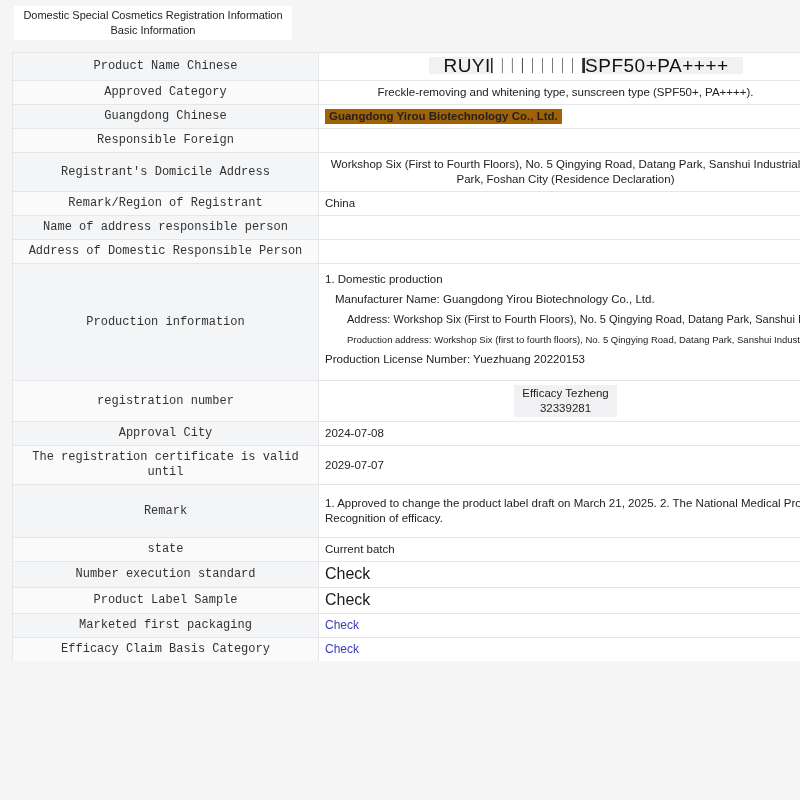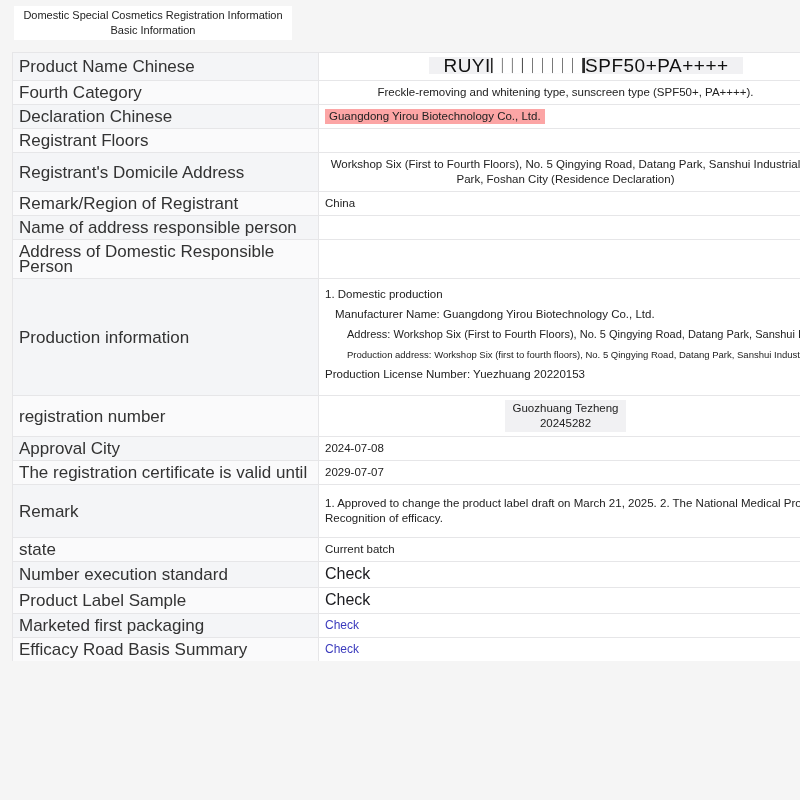--- a/index.html
+++ b/index.html
@@ -36,26 +36,27 @@
     table-layout: fixed;
     background: #ffffff;
   }
   table.info td {
     border: 1px solid #e6e6e8;
     vertical-align: middle;
     padding: 4px 6px;
   }
   td.label {
     width: 300px;
-    text-align: left;
+    text-align: center;
     padding-right: 10px;
-    font-size: 17px;
+    font-size: 12px;
     color: #333;
     background: #fafafb;
     line-height: 15px;
+    font-family: Liberation Mono, monospace;
   }
   td.value {
     font-size: 11.5px;
     color: #222;
     line-height: 15px;
     background: #ffffff;
   }
   .row-alt td.label { background: #f4f5f7; }
   .row-alt td.value { background: #ffffff; }
 
@@ -102,23 +103,24 @@
   .prod-indent-2 { padding-left: 22px; font-size: 11px; }
   .prod-indent-3 { padding-left: 22px; font-size: 9.5px; }
   .reg-num-hl {
     display: inline-block;
     background: #f1f1f3;
     padding: 1px 8px;
   }
   .remark-text { font-size: 10px; line-height: 15px; white-space: nowrap; }
   .nowrap { white-space: nowrap; }
   .pill-bg {
-    background: #fca5a5;
+    background: #a16207;
     display: inline-block;
     padding: 0 4px;
+    font-weight: bold;
   }
 </style>
 </head>
 <body>
 
 <div id="page">
 
   <div class="header-title">Domestic Special Cosmetics Registration Information Basic Information</div>
 
   <table class="info">
@@ -129,33 +131,33 @@
     <tbody>
 
       <tr class="row-alt">
         <td class="label">Product Name Chinese</td>
         <td class="value center">
           <span class="name-highlight big-title"><span>RUYI</span><span class="boxed-glyphs">█████████</span><span>SPF50+PA++++</span></span>
         </td>
       </tr>
 
       <tr>
-        <td class="label">Fourth Category</td>
+        <td class="label">Approved Category</td>
         <td class="value center">Freckle-removing and whitening type, sunscreen type (SPF50+, PA++++).</td>
       </tr>
 
       <tr class="row-alt">
-        <td class="label muted-label">Declaration Chinese</td>
+        <td class="label muted-label">Guangdong Chinese</td>
         <td class="value">
           <span class="pill-bg">Guangdong Yirou Biotechnology Co., Ltd.</span>
         </td>
       </tr>
 
       <tr>
-        <td class="label">Registrant Floors</td>
+        <td class="label">Responsible Foreign</td>
         <td class="value"></td>
       </tr>
 
       <tr class="row-alt">
         <td class="label">Registrant's Domicile Address</td>
         <td class="value center">Workshop Six (First to Fourth Floors), No. 5 Qingying Road, Datang Park, Sanshui Industrial Park, Foshan City (Residence Declaration)</td>
       </tr>
 
       <tr>
         <td class="label">Remark/Region of Registrant</td>
@@ -180,22 +182,22 @@
           <div class="prod-indent-2 nowrap"><span>Address: Workshop Six (First to Fourth Floors), No. 5 Qingying Road, Datang Park, Sanshui Industrial Park, Foshan City</span></div>
           <div class="prod-indent-3 nowrap"><span>Production address: Workshop Six (first to fourth floors), No. 5 Qingying Road, Datang Park, Sanshui Industrial Park, Foshan City</span></div>
           <div>Production License Number: Yuezhuang 20220153</div>
         </td>
       </tr>
 
       <tr>
         <td class="label">registration number</td>
         <td class="value center">
           <span class="reg-num-hl">
-            <span>Guozhuang Tezheng</span><br>
-            <span>20245282</span>
+            <span>Efficacy Tezheng</span><br>
+            <span>32339281</span>
           </span>
         </td>
       </tr>
 
       <tr class="row-alt">
         <td class="label">Approval City</td>
         <td class="value value-lg value-grey">2024-07-08</td>
       </tr>
 
       <tr>
@@ -231,21 +233,21 @@
       </tr>
 
       <tr class="row-alt">
         <td class="label">Marketed first packaging</td>
         <td class="value">
           <a class="link" href="#">Check</a>
         </td>
       </tr>
 
       <tr>
-        <td class="label">Efficacy Road Basis Summary</td>
+        <td class="label">Efficacy Claim Basis Category</td>
         <td class="value">
           <a class="link" href="#">Check</a>
         </td>
       </tr>
 
       <tr class="row-alt">
         <td class="label state-label">First</td>
         <td class="value">Details</td>
       </tr>
 

